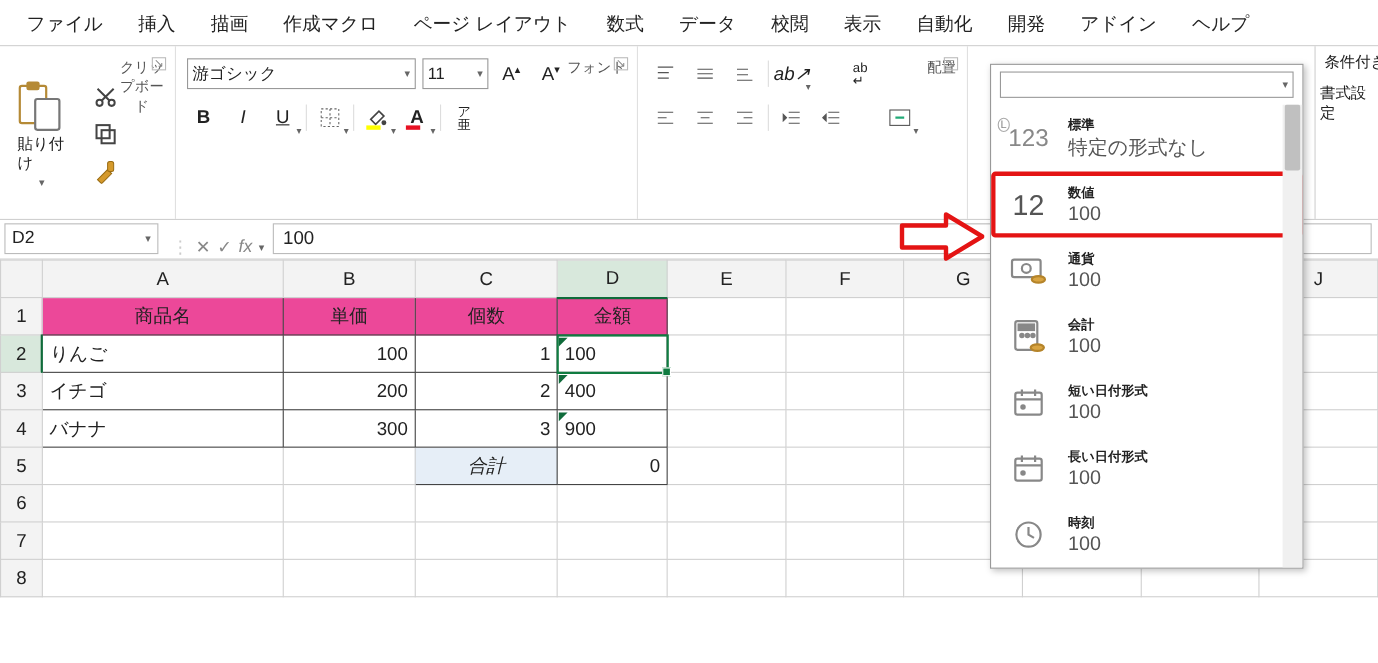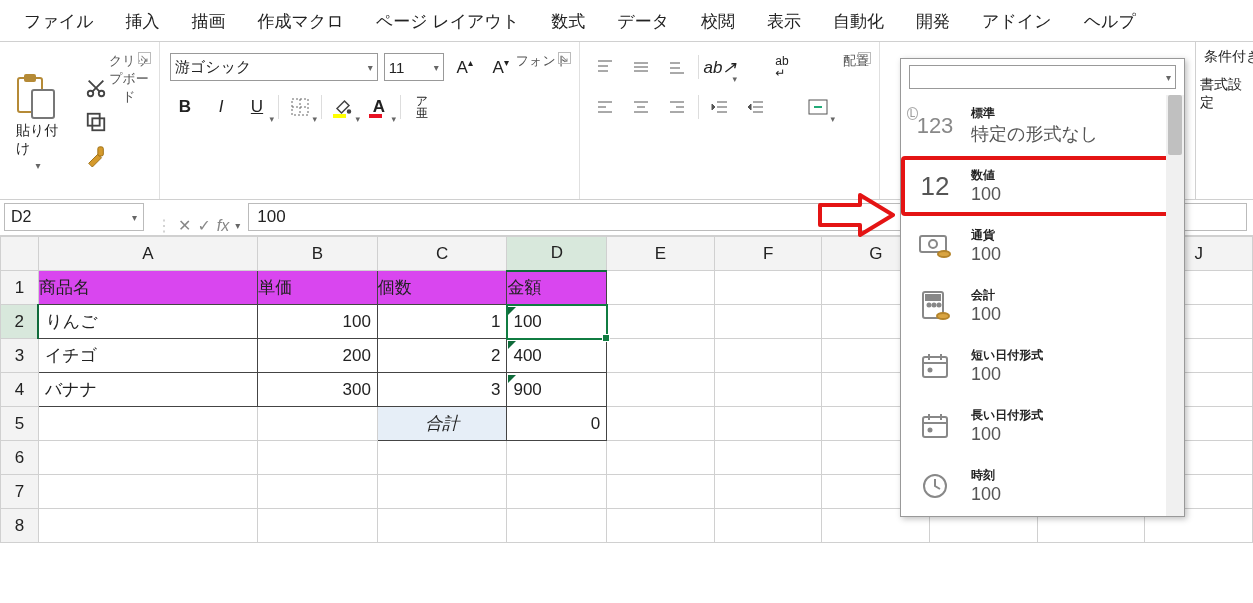--- a/index.html
+++ b/index.html
@@ -52,21 +52,21 @@
 .formula { flex:1; border:1px solid #bbb; margin:4px 6px 4px 0; height:28px; padding:0 8px; font-size:17px; display:flex; align-items:center; }
 
 
 .gridwrap { position:relative; }
 table.grid { border-collapse:collapse; table-layout:fixed; }
 .grid th,.grid td { border:1px solid #d0d0d0; height:34px; font-size:17px; }
 .grid thead th { background:#f3f3f3; font-weight:400; text-align:center; }
 .grid tbody th { background:#f3f3f3; font-weight:400; text-align:center; width:38px; }
 .grid .corner { background:#f3f3f3; width:38px; }
 .colA{width:220px}.colB{width:120px}.colC{width:130px}.colD{width:100px}.colE,.colF,.colG,.colH,.colI,.colJ{width:108px}
-.hdrcell { background:#d946ef; text-align:left; font-weight:500; border:1px solid #444 !important; }
+.hdrcell { background:#ec4899; text-align:center; font-weight:500; border:1px solid #444 !important; }
 .datacell { border:1px solid #444 !important; padding:0 6px; }
 .num { text-align:right; }
 .txt { text-align:left; }
 .totalcell { background:#e6eef7; text-align:center; border:1px solid #444 !important;font-style:italic; }
 .activecell { outline:2px solid #107c41; outline-offset:-1px; }
 .colhead-active { background:#d8e8dc !important; border-bottom:2px solid #0f6b3a !important; }
 .rowhead-active { background:#d8e8dc !important; border-right:2px solid #0f6b3a !important; }
 .txtgreen-tri::before { content:""; position:absolute; width:0; height:0; border-top:8px solid #0f6b3a; border-right:8px solid transparent; margin-left:-5px; margin-top:-5px; }
 .fillhandle { position:absolute; width:8px; height:8px; background:#107c41; border:1px solid #fff; }
 </style>

